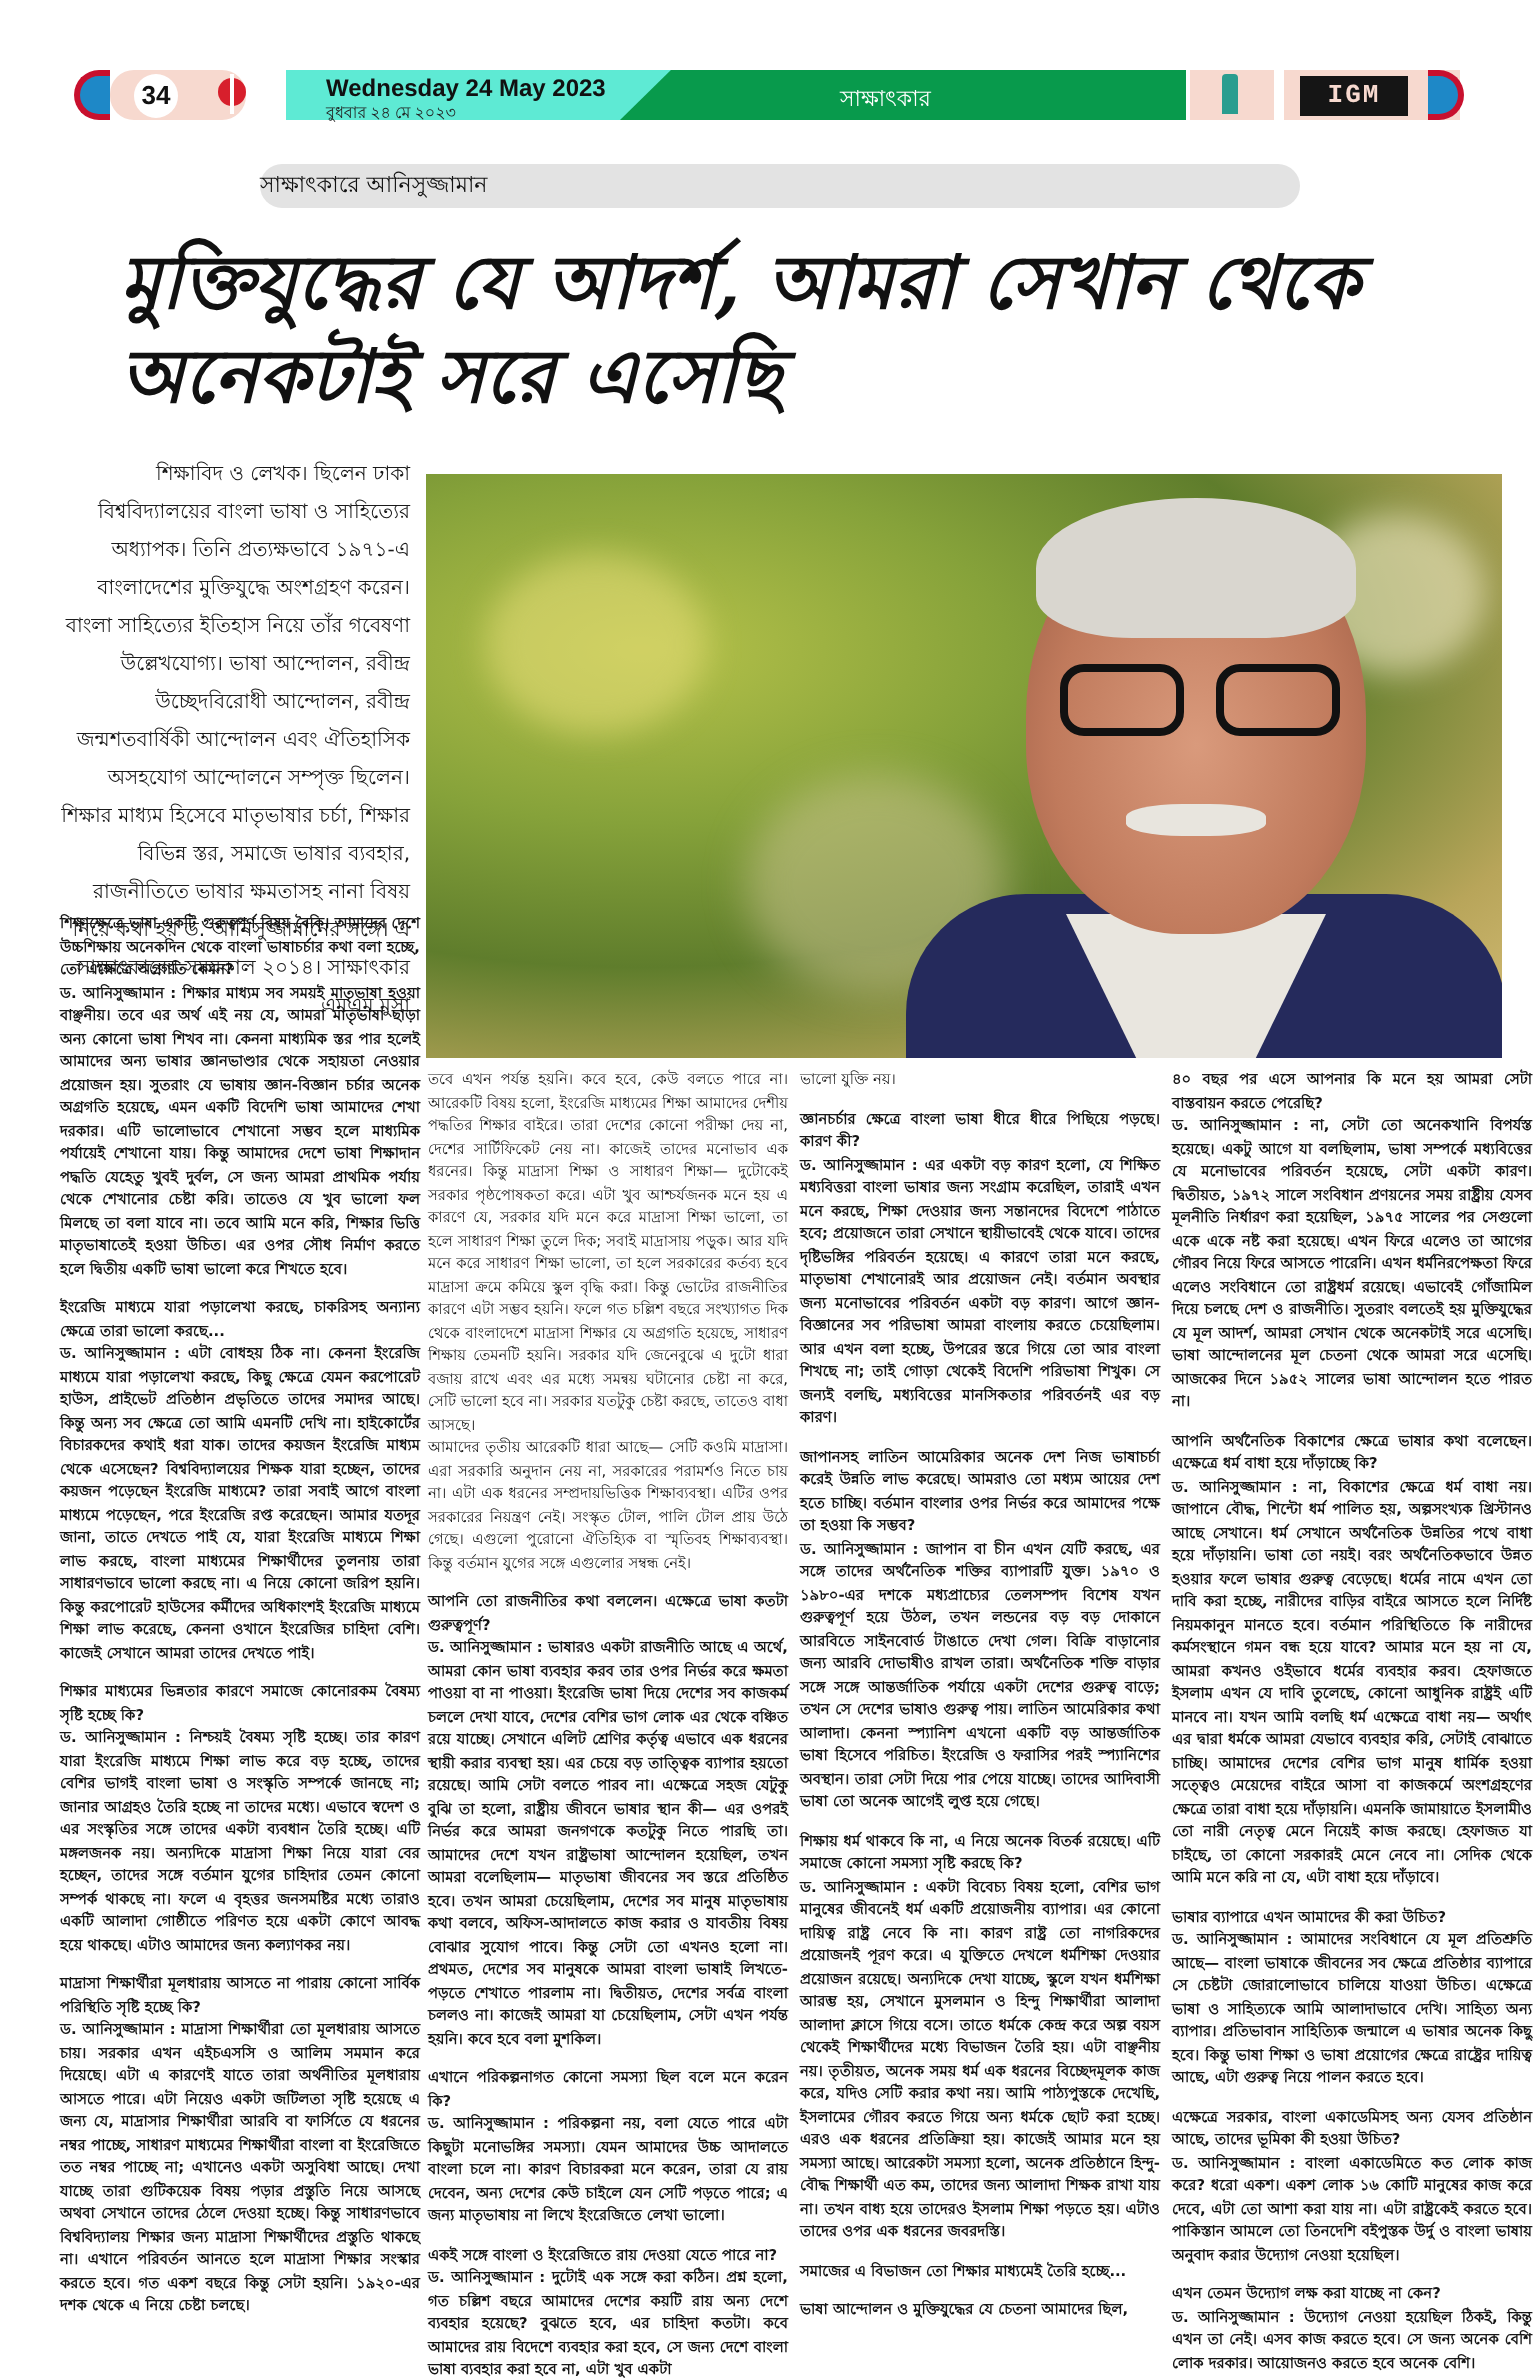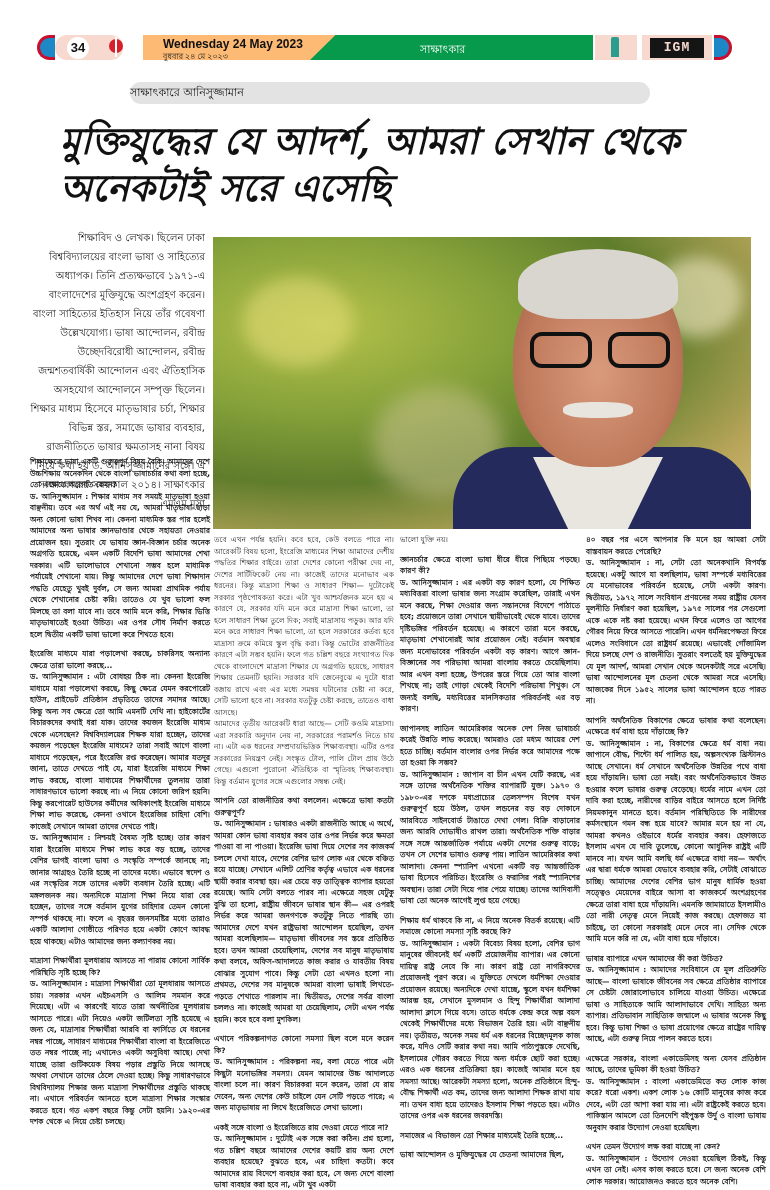--- a/index.html
+++ b/index.html
@@ -10,29 +10,29 @@
   .header { position: absolute; top: 35px; left: 0; width: 770px; height: 25px; }
   .left-tab { position: absolute; left: 37px; top: 0; width: 18px; height: 25px;
               border: 3px solid #c8102e; border-right: none; border-radius: 25px 0 0 25px; background: #1e88c7; }
   .page-box { position: absolute; left: 55px; top: 0; width: 68px; height: 25px; background: #f7d9cf; border-radius: 12px; }
   .page-num { position: absolute; left: 12px; top: 2px; width: 22px; height: 22px; border-radius: 50%;
               background: #fff; font: bold 13px "Liberation Sans", sans-serif; text-align: center; line-height: 22px; }
   .flag-icon { position: absolute; left: 52px; top: 2px; width: 18px; height: 20px; }
   .flag-icon::before { content: ""; position: absolute; left: 2px; top: 2px; width: 14px; height: 14px;
                        border-radius: 50%; background: #d71f2c; }
   .flag-icon::after { content: ""; position: absolute; left: 8px; top: 0; width: 2px; height: 20px; background: #fff; }
-  .date-area { position: absolute; left: 143px; top: 0; width: 200px; height: 25px; background: #fdba74; }
+  .date-area { position: absolute; left: 143px; top: 0; width: 200px; height: 25px; background: #5eead4; }
   .date-en { position: absolute; left: 20px; top: 2px; font: bold 12px "Liberation Sans", sans-serif; color: #111; white-space: nowrap; }
   .date-bn { position: absolute; left: 20px; top: 15px; font-size: 8px; color: #222; white-space: nowrap; font-family: Liberation Serif, serif; }
   .section-band { position: absolute; left: 310px; top: 0; width: 283px; height: 25px; background: #089a4c;
                   clip-path: polygon(9% 0, 100% 0, 100% 100%, 0 100%); }
   .section-label { position: absolute; left: 420px; top: 6px; width: 170px; text-align: left; font-size: 11px; color: #fff; }
   .statue-box { position: absolute; left: 595px; top: 0; width: 42px; height: 25px; background: #f7d9cf; }
   .statue-icon { position: absolute; left: 16px; top: 2px; width: 8px; height: 20px; background: #2a9d8f; border-radius: 2px 2px 0 0; }
-  .logo-box { position: absolute; left: 642px; top: 0; width: 70px; height: 25px; background: #f7d9cf; }
+  .logo-box { position: absolute; left: 642px; top: 0; width: 88px; height: 25px; background: #f7d9cf; }
   .logo-mark { position: absolute; left: 8px; top: 3px; width: 54px; height: 20px; background: #151515;
                color: #f7d9cf; font: bold 13px "Liberation Mono", monospace; text-align: center; line-height: 20px; letter-spacing: 1px; }
   .right-tab { position: absolute; left: 714px; top: 0; width: 18px; height: 25px; border: 3px solid #c8102e;
                border-left: none; border-radius: 0 25px 25px 0; background: #1e88c7; }
 
   
   .kicker { position: absolute; left: 130px; top: 82px; width: 520px; height: 22px; background: #e3e3e3;
             border-radius: 11px; font-size: 11px; line-height: 22px; color: #111; }
   .headline { position: absolute; left: 60px; top: 118px; width: 650px; 
               font-family: "DejaVu Serif", serif; font-size: 37px; line-height: 47px; color: #111; font-style: italic; }
@@ -109,20 +109,21 @@
     </div>
   <div class="mustache"></div>
 </div>
 
 <div class="columns">
   <div class="col c1">
       <p class="q">শিক্ষাক্ষেত্রে ভাষা একটি গুরুত্বপূর্ণ বিষয় বৈকি। আমাদের দেশে উচ্চশিক্ষায় অনেকদিন থেকে বাংলা ভাষাচর্চার কথা বলা হচ্ছে, তো এক্ষেত্রে অগ্রগতি কেমন?</p>
       <p class="a">ড. আনিসুজ্জামান : শিক্ষার মাধ্যম সব সময়ই মাতৃভাষা হওয়া বাঞ্ছনীয়। তবে এর অর্থ এই নয় যে, আমরা মাতৃভাষা ছাড়া অন্য কোনো ভাষা শিখব না। কেননা মাধ্যমিক স্তর পার হলেই আমাদের অন্য ভাষার জ্ঞানভাণ্ডার থেকে সহায়তা নেওয়ার প্রয়োজন হয়। সুতরাং যে ভাষায় জ্ঞান-বিজ্ঞান চর্চার অনেক অগ্রগতি হয়েছে, এমন একটি বিদেশি ভাষা আমাদের শেখা দরকার। এটি ভালোভাবে শেখানো সম্ভব হলে মাধ্যমিক পর্যায়েই শেখানো যায়। কিন্তু আমাদের দেশে ভাষা শিক্ষাদান পদ্ধতি যেহেতু খুবই দুর্বল, সে জন্য আমরা প্রাথমিক পর্যায় থেকে শেখানোর চেষ্টা করি। তাতেও যে খুব ভালো ফল মিলছে তা বলা যাবে না। তবে আমি মনে করি, শিক্ষার ভিত্তি মাতৃভাষাতেই হওয়া উচিত। এর ওপর সৌধ নির্মাণ করতে হলে দ্বিতীয় একটি ভাষা ভালো করে শিখতে হবে।</p>
       <p class="q">ইংরেজি মাধ্যমে যারা পড়ালেখা করছে, চাকরিসহ অন্যান্য ক্ষেত্রে তারা ভালো করছে...</p>
       <p class="a">ড. আনিসুজ্জামান : এটা বোধহয় ঠিক না। কেননা ইংরেজি মাধ্যমে যারা পড়ালেখা করছে, কিছু ক্ষেত্রে যেমন করপোরেট হাউস, প্রাইভেট প্রতিষ্ঠান প্রভৃতিতে তাদের সমাদর আছে। কিন্তু অন্য সব ক্ষেত্রে তো আমি এমনটি দেখি না। হাইকোর্টের বিচারকদের কথাই ধরা যাক। তাদের কয়জন ইংরেজি মাধ্যম থেকে এসেছেন? বিশ্ববিদ্যালয়ের শিক্ষক যারা হচ্ছেন, তাদের কয়জন পড়েছেন ইংরেজি মাধ্যমে? তারা সবাই আগে বাংলা মাধ্যমে পড়েছেন, পরে ইংরেজি রপ্ত করেছেন। আমার যতদূর জানা, তাতে দেখতে পাই যে, যারা ইংরেজি মাধ্যমে শিক্ষা লাভ করছে, বাংলা মাধ্যমের শিক্ষার্থীদের তুলনায় তারা সাধারণভাবে ভালো করছে না। এ নিয়ে কোনো জরিপ হয়নি। কিন্তু করপোরেট হাউসের কর্মীদের অধিকাংশই ইংরেজি মাধ্যমে শিক্ষা লাভ করেছে, কেননা ওখানে ইংরেজির চাহিদা বেশি। কাজেই সেখানে আমরা তাদের দেখতে পাই।</p>
+      <p class="q">শিক্ষার মাধ্যমের ভিন্নতার কারণে সমাজে কোনোরকম বৈষম্য সৃষ্টি হচ্ছে কি?</p>
       <p class="a">ড. আনিসুজ্জামান : নিশ্চয়ই বৈষম্য সৃষ্টি হচ্ছে। তার কারণ যারা ইংরেজি মাধ্যমে শিক্ষা লাভ করে বড় হচ্ছে, তাদের বেশির ভাগই বাংলা ভাষা ও সংস্কৃতি সম্পর্কে জানছে না; জানার আগ্রহও তৈরি হচ্ছে না তাদের মধ্যে। এভাবে স্বদেশ ও এর সংস্কৃতির সঙ্গে তাদের একটা ব্যবধান তৈরি হচ্ছে। এটি মঙ্গলজনক নয়। অন্যদিকে মাদ্রাসা শিক্ষা নিয়ে যারা বের হচ্ছেন, তাদের সঙ্গে বর্তমান যুগের চাহিদার তেমন কোনো সম্পর্ক থাকছে না। ফলে এ বৃহত্তর জনসমষ্টির মধ্যে তারাও একটি আলাদা গোষ্ঠীতে পরিণত হয়ে একটা কোণে আবদ্ধ হয়ে থাকছে। এটাও আমাদের জন্য কল্যাণকর নয়।</p>
       <p class="q">মাদ্রাসা শিক্ষার্থীরা মূলধারায় আসতে না পারায় কোনো সার্বিক পরিস্থিতি সৃষ্টি হচ্ছে কি?</p>
       <p class="a">ড. আনিসুজ্জামান : মাদ্রাসা শিক্ষার্থীরা তো মূলধারায় আসতে চায়। সরকার এখন এইচএসসি ও আলিম সমমান করে দিয়েছে। এটা এ কারণেই যাতে তারা অর্থনীতির মূলধারায় আসতে পারে। এটা নিয়েও একটা জটিলতা সৃষ্টি হয়েছে এ জন্য যে, মাদ্রাসার শিক্ষার্থীরা আরবি বা ফার্সিতে যে ধরনের নম্বর পাচ্ছে, সাধারণ মাধ্যমের শিক্ষার্থীরা বাংলা বা ইংরেজিতে তত নম্বর পাচ্ছে না; এখানেও একটা অসুবিধা আছে। দেখা যাচ্ছে তারা গুটিকয়েক বিষয় পড়ার প্রস্তুতি নিয়ে আসছে অথবা সেখানে তাদের ঠেলে দেওয়া হচ্ছে। কিন্তু সাধারণভাবে বিশ্ববিদ্যালয় শিক্ষার জন্য মাদ্রাসা শিক্ষার্থীদের প্রস্তুতি থাকছে না। এখানে পরিবর্তন আনতে হলে মাদ্রাসা শিক্ষার সংস্কার করতে হবে। গত একশ বছরে কিন্তু সেটা হয়নি। ১৯২০-এর দশক থেকে এ নিয়ে চেষ্টা চলছে।</p>
     </div>
   <div class="col c2">
       <p class="p">তবে এখন পর্যন্ত হয়নি। কবে হবে, কেউ বলতে পারে না। আরেকটি বিষয় হলো, ইংরেজি মাধ্যমের শিক্ষা আমাদের দেশীয় পদ্ধতির শিক্ষার বাইরে। তারা দেশের কোনো পরীক্ষা দেয় না, দেশের সার্টিফিকেট নেয় না। কাজেই তাদের মনোভাব এক ধরনের। কিন্তু মাদ্রাসা শিক্ষা ও সাধারণ শিক্ষা— দুটোকেই সরকার পৃষ্ঠপোষকতা করে। এটা খুব আশ্চর্যজনক মনে হয় এ কারণে যে, সরকার যদি মনে করে মাদ্রাসা শিক্ষা ভালো, তা হলে সাধারণ শিক্ষা তুলে দিক; সবাই মাদ্রাসায় পড়ুক। আর যদি মনে করে সাধারণ শিক্ষা ভালো, তা হলে সরকারের কর্তব্য হবে মাদ্রাসা ক্রমে কমিয়ে স্কুল বৃদ্ধি করা। কিন্তু ভোটের রাজনীতির কারণে এটা সম্ভব হয়নি। ফলে গত চল্লিশ বছরে সংখ্যাগত দিক থেকে বাংলাদেশে মাদ্রাসা শিক্ষার যে অগ্রগতি হয়েছে, সাধারণ শিক্ষায় তেমনটি হয়নি। সরকার যদি জেনেবুঝে এ দুটো ধারা বজায় রাখে এবং এর মধ্যে সমন্বয় ঘটানোর চেষ্টা না করে, সেটি ভালো হবে না। সরকার যতটুকু চেষ্টা করছে, তাতেও বাধা আসছে।</p>
       <p class="p">আমাদের তৃতীয় আরেকটি ধারা আছে— সেটি কওমি মাদ্রাসা। এরা সরকারি অনুদান নেয় না, সরকারের পরামর্শও নিতে চায় না। এটা এক ধরনের সম্প্রদায়ভিত্তিক শিক্ষাব্যবস্থা। এটির ওপর সরকারের নিয়ন্ত্রণ নেই। সংস্কৃত টোল, পালি টোল প্রায় উঠে গেছে। এগুলো পুরোনো ঐতিহ্যিক বা স্মৃতিবহ শিক্ষাব্যবস্থা। কিন্তু বর্তমান যুগের সঙ্গে এগুলোর সম্বন্ধ নেই।</p>
       <p class="q">আপনি তো রাজনীতির কথা বললেন। এক্ষেত্রে ভাষা কতটা গুরুত্বপূর্ণ?</p>
       <p class="a">ড. আনিসুজ্জামান : ভাষারও একটা রাজনীতি আছে এ অর্থে, আমরা কোন ভাষা ব্যবহার করব তার ওপর নির্ভর করে ক্ষমতা পাওয়া বা না পাওয়া। ইংরেজি ভাষা দিয়ে দেশের সব কাজকর্ম চললে দেখা যাবে, দেশের বেশির ভাগ লোক এর থেকে বঞ্চিত রয়ে যাচ্ছে। সেখানে এলিট শ্রেণির কর্তৃত্ব এভাবে এক ধরনের স্থায়ী করার ব্যবস্থা হয়। এর চেয়ে বড় তাত্ত্বিক ব্যাপার হয়তো রয়েছে। আমি সেটা বলতে পারব না। এক্ষেত্রে সহজ যেটুকু বুঝি তা হলো, রাষ্ট্রীয় জীবনে ভাষার স্থান কী— এর ওপরই নির্ভর করে আমরা জনগণকে কতটুকু নিতে পারছি তা। আমাদের দেশে যখন রাষ্ট্রভাষা আন্দোলন হয়েছিল, তখন আমরা বলেছিলাম— মাতৃভাষা জীবনের সব স্তরে প্রতিষ্ঠিত হবে। তখন আমরা চেয়েছিলাম, দেশের সব মানুষ মাতৃভাষায় কথা বলবে, অফিস-আদালতে কাজ করার ও যাবতীয় বিষয় বোঝার সুযোগ পাবে। কিন্তু সেটা তো এখনও হলো না। প্রথমত, দেশের সব মানুষকে আমরা বাংলা ভাষাই লিখতে-পড়তে শেখাতে পারলাম না। দ্বিতীয়ত, দেশের সর্বত্র বাংলা চললও না। কাজেই আমরা যা চেয়েছিলাম, সেটা এখন পর্যন্ত হয়নি। কবে হবে বলা মুশকিল।</p>
       <p class="q">এখানে পরিকল্পনাগত কোনো সমস্যা ছিল বলে মনে করেন কি?</p>

